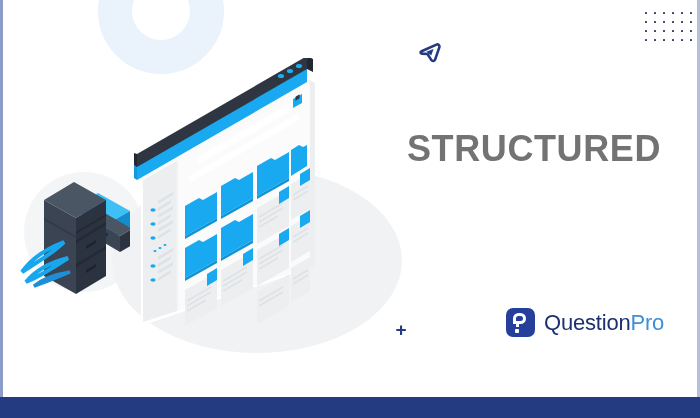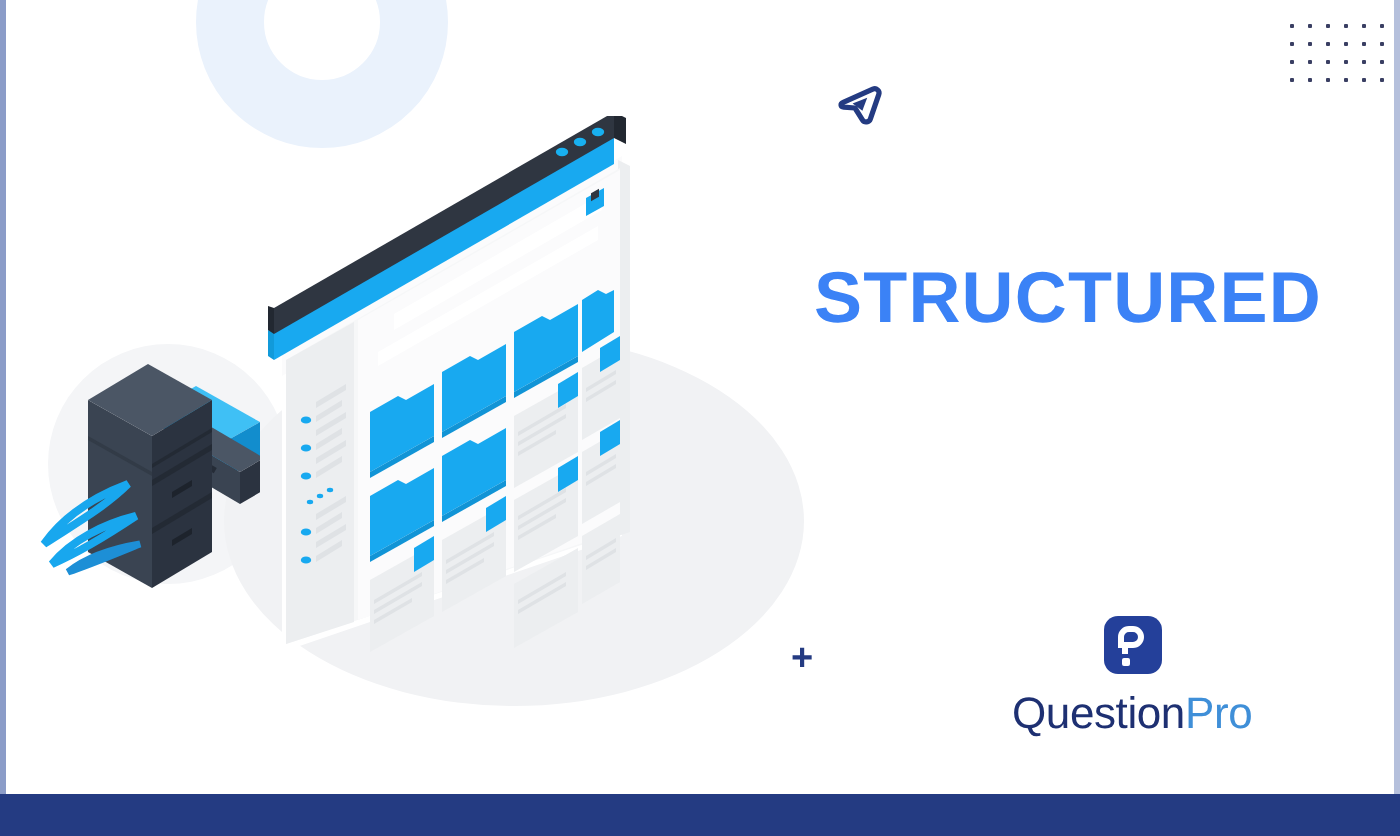--- a/index.html
+++ b/index.html
@@ -61,30 +61,30 @@
     color:#243b82;font-size:19px;line-height:16px;font-weight:700;text-align:center;
     font-family:"Liberation Sans", sans-serif;
   }
 
   
   .headline{
     position:absolute;left:399px;top:129px;width:262px;text-align:right;
   }
   .headline .l1{
     display:block;font-size:36px;line-height:40px;font-weight:bold;letter-spacing:.6px;
-    color:#3b82f6;font-family:"Liberation Sans", sans-serif;
+    color:#737373;font-family:"Liberation Sans", sans-serif;
   }
   .headline .l2{
     display:block;font-size:40px;line-height:44px;font-weight:bold;letter-spacing:1.2px;
     color:#2f80ed;font-family:"Liberation Sans", sans-serif;margin-top:2px;
   }
 
   
   .brand{
-    position:absolute;left:506px;top:308px;display:flex;align-items:center;gap:9px;flex-direction:column;
+    position:absolute;left:506px;top:308px;display:flex;align-items:center;gap:9px;
   }
   .brand-mark{
     width:29px;height:29px;border-radius:7px;background:#24409a;position:relative;flex:0 0 auto;
   }
   .brand-mark .p{
     position:absolute;left:7px;top:5px;width:13px;height:11px;border-radius:6px 6px 6px 0;
     border:3.2px solid #ffffff;box-sizing:border-box;background:transparent;
   }
   .brand-mark .stem{
     position:absolute;left:9.5px;top:14px;width:3.2px;height:5px;background:#ffffff;

